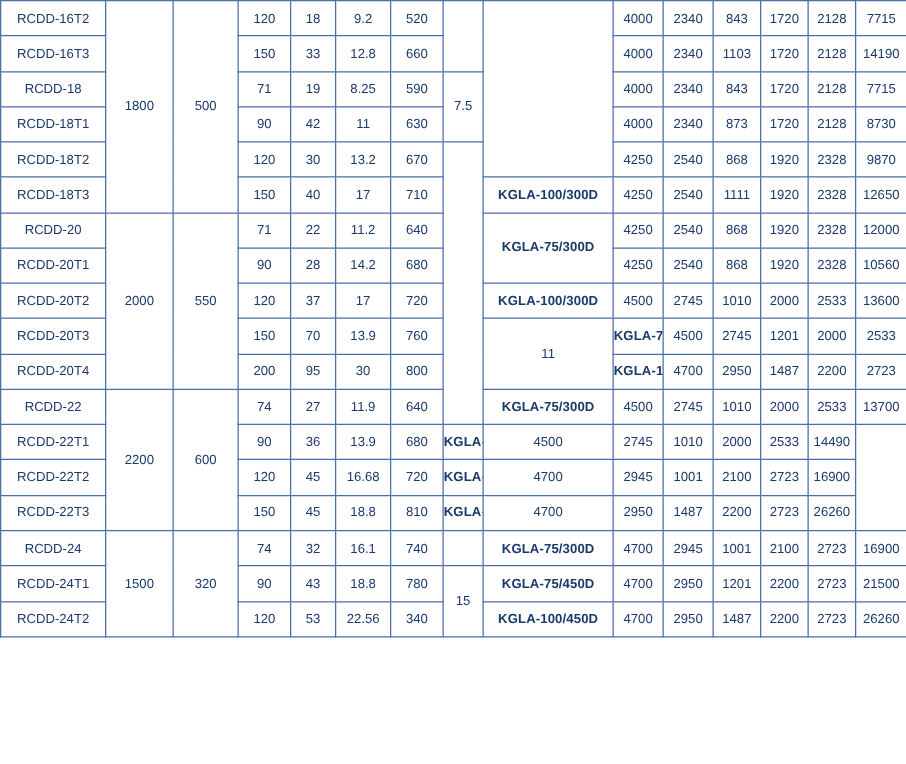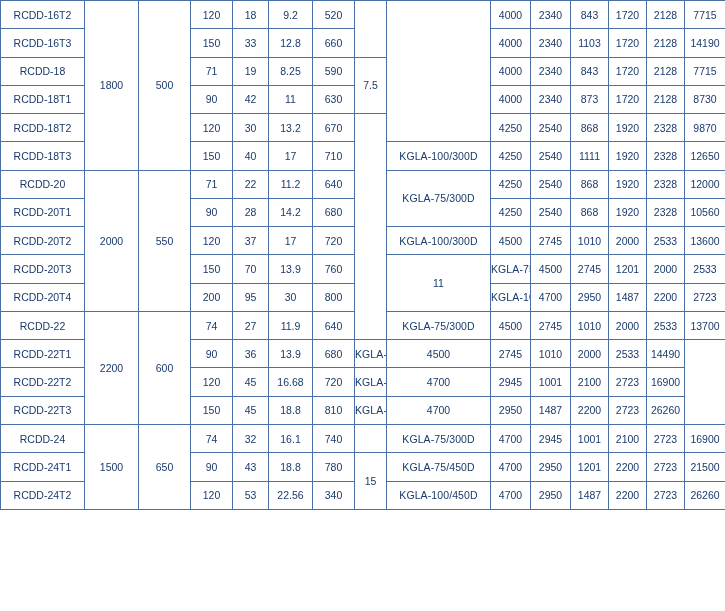--- a/index.html
+++ b/index.html
@@ -36,21 +36,21 @@
   }
   td.model {
     text-align: left;
     padding-left: 9px;
     font-size: 11px;
   }
   td.kgla {
     text-align: left;
     padding-left: 11px;
     font-size: 10.5px;
-    font-weight: normal;
+    font-weight: bold;
     letter-spacing: 0.1px;
   }
   td.blank {
     border: none;
   }
   td.num { font-size: 10.5px; }
 </style>
 </head>
 <body>
 
@@ -301,21 +301,21 @@
       <td class="num">2950</td>
       <td class="num">1487</td>
       <td class="num">2200</td>
       <td class="num">2723</td>
       <td class="num">26260</td>
     </tr>
 
     <tr>
       <td class="model">RCDD-24</td>
       <td class="num" rowspan="3">1500</td>
-      <td class="num" rowspan="3">650</td>
+      <td class="num" rowspan="3">320</td>
       <td class="num">74</td>
       <td class="num">32</td>
       <td class="num">16.1</td>
       <td class="num">740</td>
       <td class="blank"></td>
       <td class="kgla">KGLA-75/300D</td>
       <td class="num">4700</td>
       <td class="num">2945</td>
       <td class="num">1001</td>
       <td class="num">2100</td>

